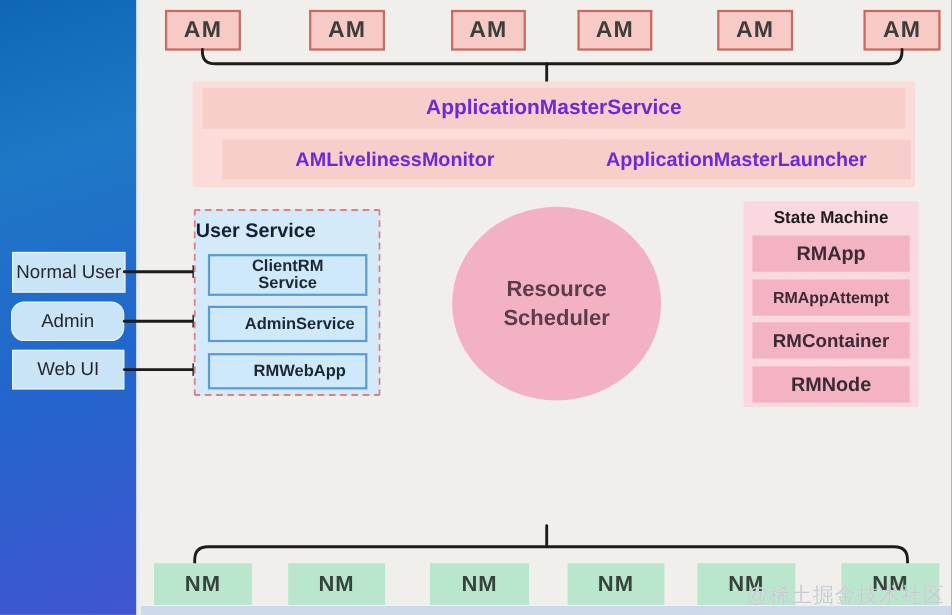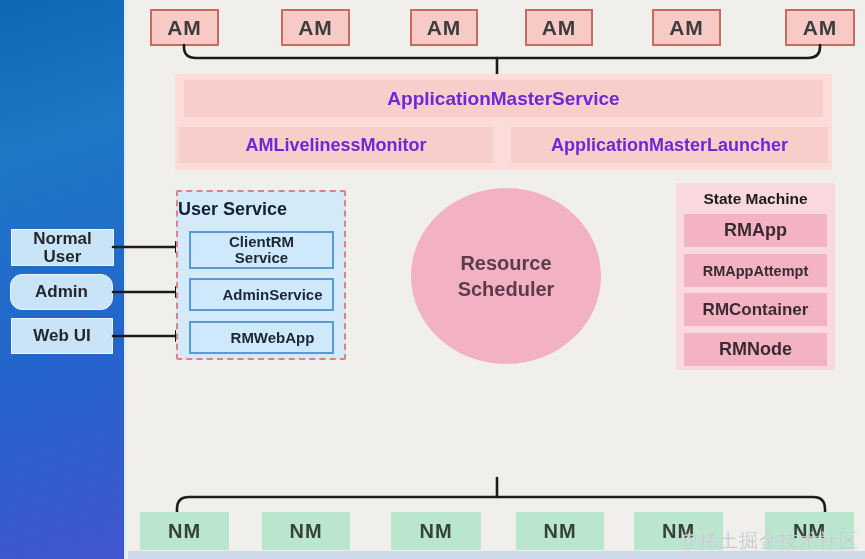--- a/index.html
+++ b/index.html
@@ -29,34 +29,34 @@
   .nm-box{
     top:512px;height:38px;background:var(--green-box,#b9e6cd);
     font-size:20px;font-weight:bold;color:#36423b;letter-spacing:1px;
   }
 
   
   .pink-panel{left:175px;top:74px;width:657px;height:96px;background:var(--pink-panel,#fbdcd8);border-radius:2px;}
   .pink-box{position:absolute;box-sizing:border-box;background:var(--pink-box,#f8ceca);
     display:flex;align-items:center;justify-content:center;color:#6d28d9;font-weight:bold;}
   .ams-box{left:9px;top:6px;width:639px;height:37px;font-size:19px;}
-  .aml-box{left:4px;top:53px;width:314px;height:36px;font-size:18px;}
+  .aml-box{left:27px;top:53px;width:314px;height:36px;font-size:18px;}
   .amla-box{left:336px;top:53px;width:317px;height:36px;font-size:18px;}
 
   .green-panel{left:175px;top:390px;width:657px;height:88px;background:var(--green-panel,#e2f3e9);border-radius:2px;}
   .green-box{position:absolute;box-sizing:border-box;background:var(--green-box,#b9e6cd);
     display:flex;align-items:center;justify-content:center;color:#3a453e;font-weight:bold;font-size:18px;}
   .nmm-box{left:9px;top:5px;width:314px;height:36px;}
   .nlm-box{left:337px;top:5px;width:316px;height:36px;}
   .rts-box{left:9px;top:51px;width:644px;height:35px;}
 
   
   .user-box{
     background:var(--user-box,#c9e4f7);border:1px solid #eaf5fd;
-    font-size:17px;font-weight:bold;color:#24272b;line-height:18px;
+    font-size:17px;font-weight:normal;color:#24272b;line-height:18px;
   }
 
   
   .us-panel{
     left:176px;top:190px;width:170px;height:170px;
     background:var(--us-panel,#d5eaf8);
     border:2px dashed var(--us-border,#dd8186);border-radius:2px;
   }
   .us-title{position:absolute;left:0;top:7px;width:100%;
     font-size:18px;font-weight:bold;color:#13203a;}

